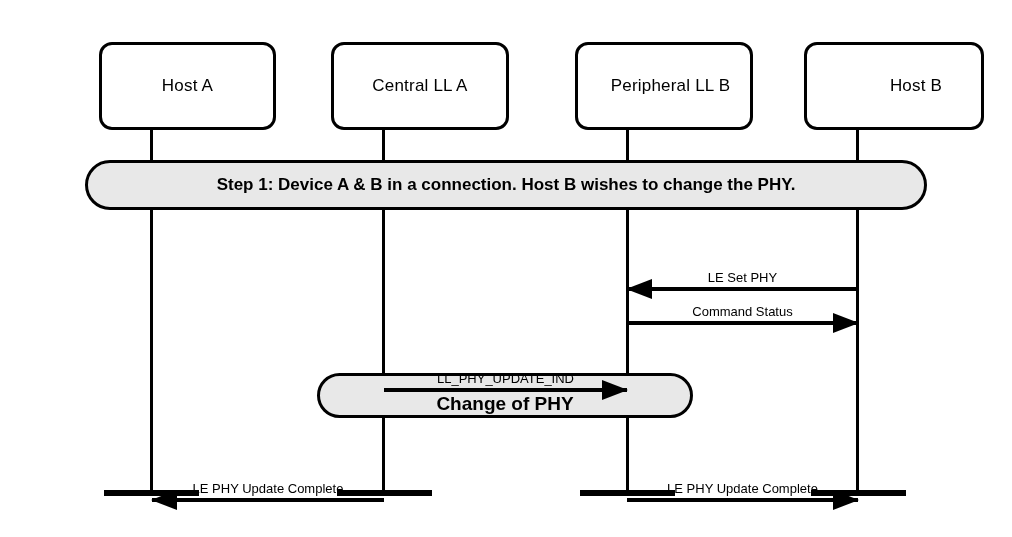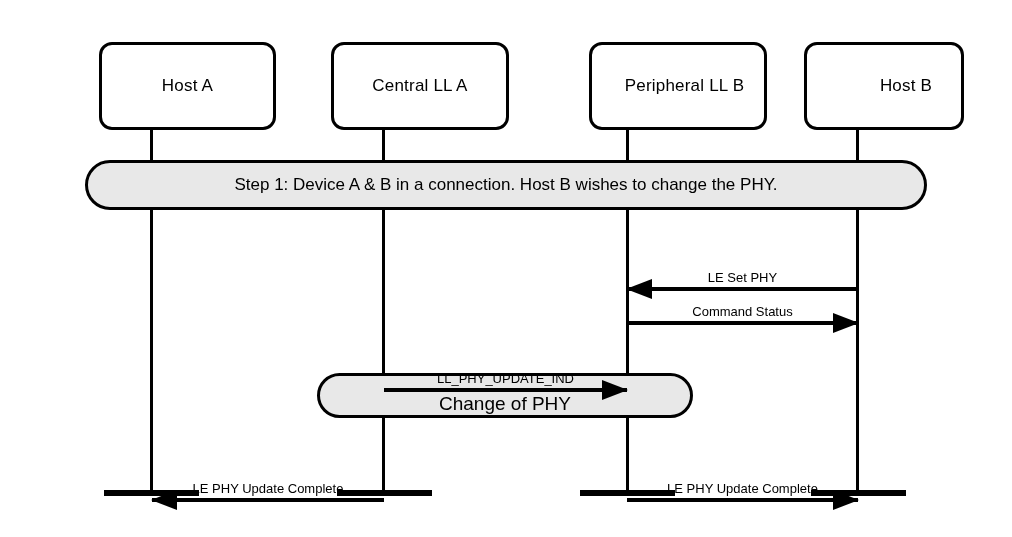--- a/index.html
+++ b/index.html
@@ -11,21 +11,21 @@
   .lifeline { position:absolute; top:128px; width:3px; height:362px; background:#000; z-index:1; }
   .terminator { position:absolute; top:490px; width:95px; height:6px; background:#000; z-index:2; }
   .actor {
     position:absolute; top:42px; height:88px; background:#fff;
     border:3px solid #000; border-radius:13px; z-index:3;
     display:flex; align-items:center; justify-content:center;
     font-size:17px; letter-spacing:0.2px;margin-left:36px;
   }
   .banner {
     position:absolute; background:#e8e8e8; border:3px solid #000; z-index:4;
-    display:flex; align-items:center; justify-content:center; text-align:center;
+    display:flex; align-items:center; justify-content:center; text-align:center;font-weight:bold;
   }
   .banner.step { left:85px; top:160px; width:842px; height:50px; border-radius:26px; font-size:17px; }
   .banner.pill { left:317px; top:373px; width:376px; height:45px; border-radius:24px; font-size:19px;align-items:flex-end; }
   .message { position:absolute; z-index:5;margin-top:40px; }
   .msg-label { font-size:13px; line-height:15px; text-align:center; white-space:nowrap; }
   .msg-line { position:relative; margin-top:2px; height:4px; background:#000; }
   .arrowhead {
     position:absolute; width:0; height:0; top:-8px;
     border-top:10px solid transparent; border-bottom:10px solid transparent;
   }
@@ -46,24 +46,24 @@
   <div class="terminator" style="left:337px;"></div>
   <div class="terminator" style="left:580px;"></div>
   <div class="terminator" style="left:811px;"></div>
 
   <div class="actor" style="left:63px;  width:177px;">
     <span>Host A</span>
   </div>
   <div class="actor" style="left:295px; width:178px;">
     <span>Central LL A</span>
   </div>
-  <div class="actor" style="left:553px; width:178px;padding-left:13px;">
+  <div class="actor" style="left:539px; width:178px;padding-left:13px;">
     <span>Peripheral LL B</span>
   </div>
-  <div class="actor" style="left:768px; width:160px;padding-left:44px;">
+  <div class="actor" style="left:768px; width:180px;padding-left:44px;">
     <span>Host B</span>
   </div>
 
   <div class="banner step">
     <span>Step 1: Device A &amp; B in a connection. Host B wishes to change the PHY.</span>
   </div>
 
   <div class="banner pill">
     <span>Change of PHY</span>
   </div>

